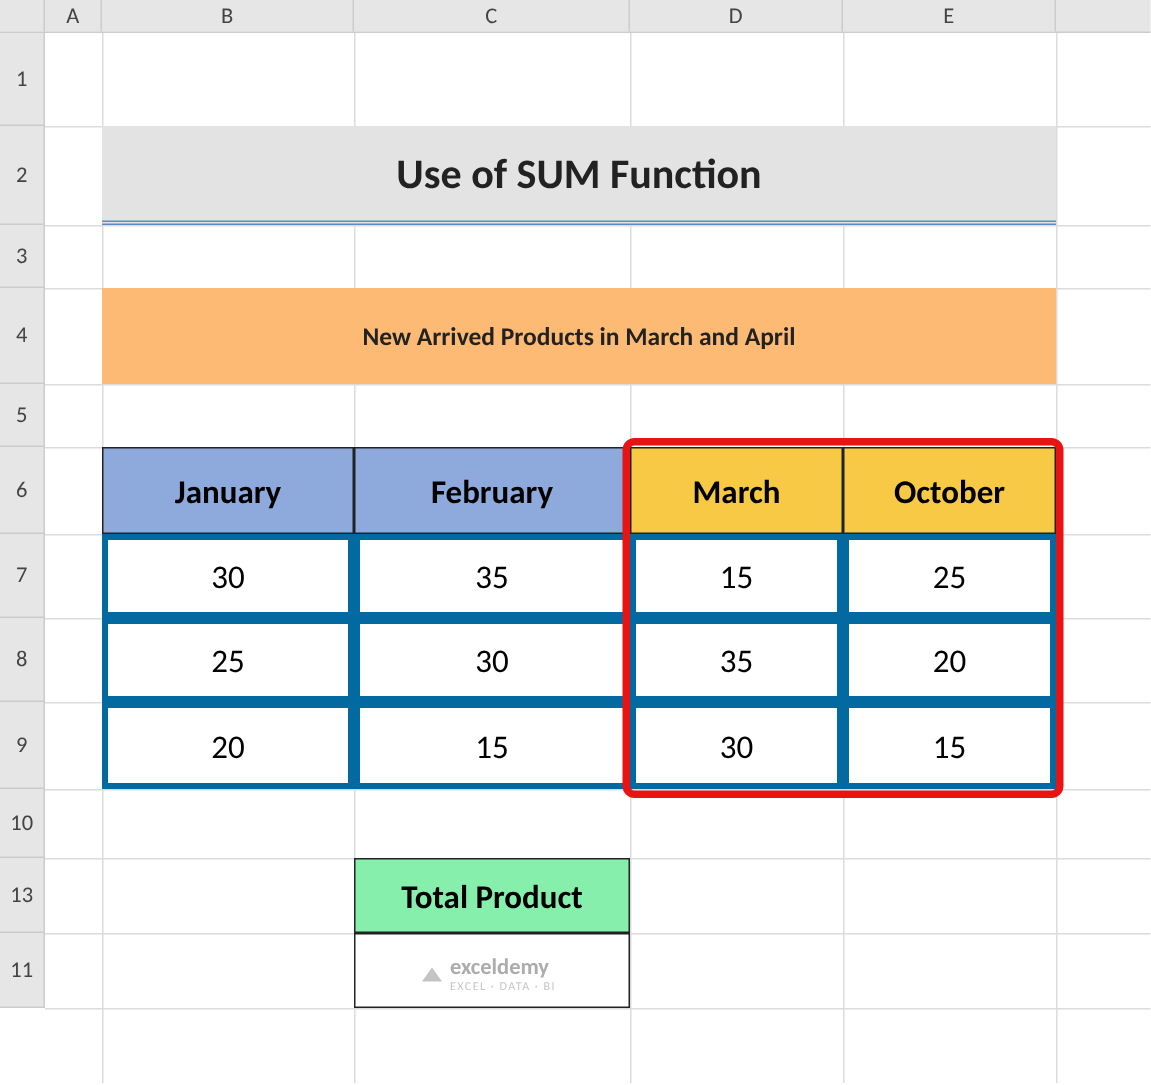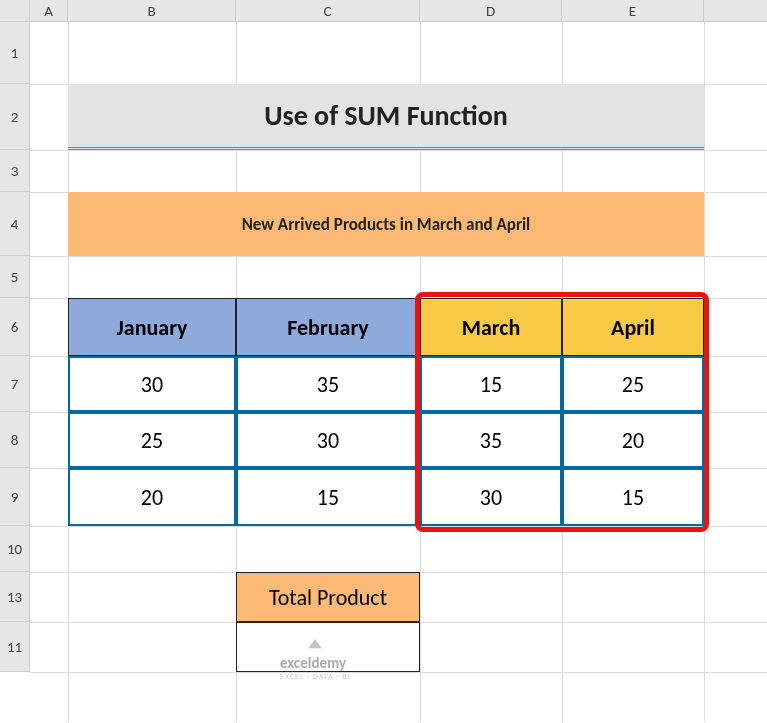--- a/index.html
+++ b/index.html
@@ -39,23 +39,23 @@
 
     
     .cell { position: absolute; display: flex; align-items: center; justify-content: center; font-size: 20px; }
 
     .title-box { background: #e3e3e3; border-bottom: 3px double #5b8bc7; font-weight: bold; font-size: 28px; color: #222; }
     .subtitle-box { background: #fdba74; font-weight: bold; font-size: 17px; color: #222; }
 
     .th { font-weight: bold; font-size: 22px; border: 1px solid #222; }
     .th-blue { background: #8ea9db; }
     .th-yellow { background: #f7c945; }
-    .td { border: 2px solid #0369a1; font-size: 22px; background: #fff; }
+    .td { border: 4px solid #0369a1; font-size: 22px; background: #fff; }
 
-    .total-label { background: #fdba74; font-weight: normal; font-size: 22px; border: 1px solid #222; }
+    .total-label { background: #86efac; font-weight: bold; font-size: 22px; border: 1px solid #222; }
     .total-value { border: 1px solid #222; background: #fff; }
 
     .highlight-box { position: absolute; border: 5px solid #e81313; border-radius: 8px; pointer-events: none; }
 
     .watermark { position: absolute; font-size: 15px; color: #b3b3b3; display: flex; align-items: center; gap: 4px; }
     .watermark svg { width: 16px; height: 14px; }
     .wm-sub { font-size: 8px; color: #c6c6c6; letter-spacing: 1px; display: block; line-height: 8px; }
     .wm-main { font-weight: bold; color: #acacac; line-height: 14px; }
   </style>
 </head>
@@ -112,21 +112,21 @@
         <div class="gl" style="left:0;top:650px;height:1px;width:737px;"></div>
       </div>
 
       <div class="cell title-box" style="left:38px;top:62px;width:636px;height:66px;">Use of SUM Function</div>
 
       <div class="cell subtitle-box" style="left:38px;top:170px;width:636px;height:64px;">New Arrived Products in March and April</div>
 
       <div class="cell th th-blue" style="left:38px;top:276px;width:168px;height:58px;">January</div>
       <div class="cell th th-blue" style="left:206px;top:276px;width:184px;height:58px;">February</div>
       <div class="cell th th-yellow" style="left:390px;top:276px;width:142px;height:58px;">March</div>
-      <div class="cell th th-yellow" style="left:532px;top:276px;width:142px;height:58px;">April</div>
+      <div class="cell th th-yellow" style="left:532px;top:276px;width:142px;height:58px;">October</div>
 
       <div class="cell td" style="left:38px;top:334px;width:168px;height:56px;">30</div>
       <div class="cell td" style="left:206px;top:334px;width:184px;height:56px;">35</div>
       <div class="cell td" style="left:390px;top:334px;width:142px;height:56px;">15</div>
       <div class="cell td" style="left:532px;top:334px;width:142px;height:56px;">25</div>
 
       <div class="cell td" style="left:38px;top:390px;width:168px;height:56px;">25</div>
       <div class="cell td" style="left:206px;top:390px;width:184px;height:56px;">30</div>
       <div class="cell td" style="left:390px;top:390px;width:142px;height:56px;">35</div>
       <div class="cell td" style="left:532px;top:390px;width:142px;height:56px;">20</div>
@@ -134,21 +134,21 @@
       <div class="cell td" style="left:38px;top:446px;width:168px;height:58px;">20</div>
       <div class="cell td" style="left:206px;top:446px;width:184px;height:58px;">15</div>
       <div class="cell td" style="left:390px;top:446px;width:142px;height:58px;">30</div>
       <div class="cell td" style="left:532px;top:446px;width:142px;height:58px;">15</div>
 
       <div class="cell total-label" style="left:206px;top:550px;width:184px;height:50px;">Total Product</div>
       <div class="cell total-value" style="left:206px;top:600px;width:184px;height:50px;"></div>
 
       <div class="highlight-box" style="left:385px;top:270px;width:294px;height:240px;"></div>
 
-      <div class="watermark" style="left:250px;top:614px;flex-direction:column;">
+      <div class="watermark" style="left:250px;top:614px;">
         <svg viewBox="0 0 24 20">
             <path fill="#c4c4c4" d="M2 18 L12 4 L22 18 Z M7 18 L12 11 L17 18 Z"></path>
           </svg>
         <span>
           <span class="wm-main">exceldemy</span>
           <span class="wm-sub">EXCEL · DATA · BI</span>
         </span>
       </div>
 
     </div>

